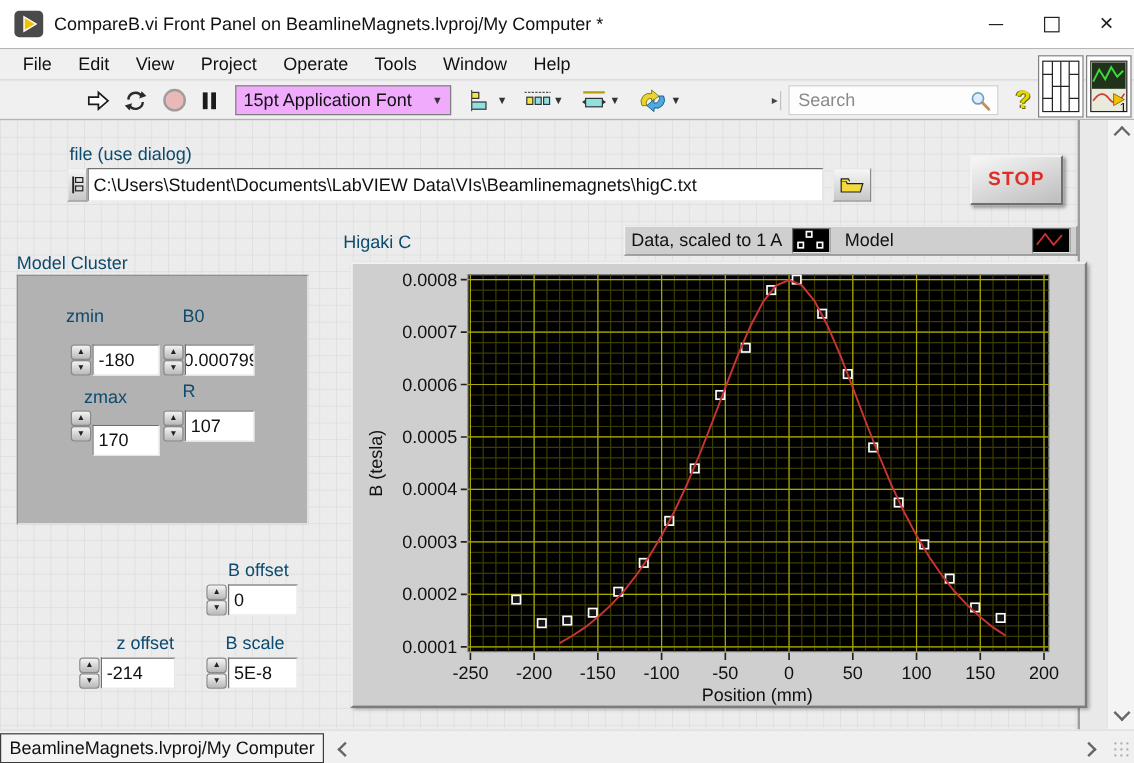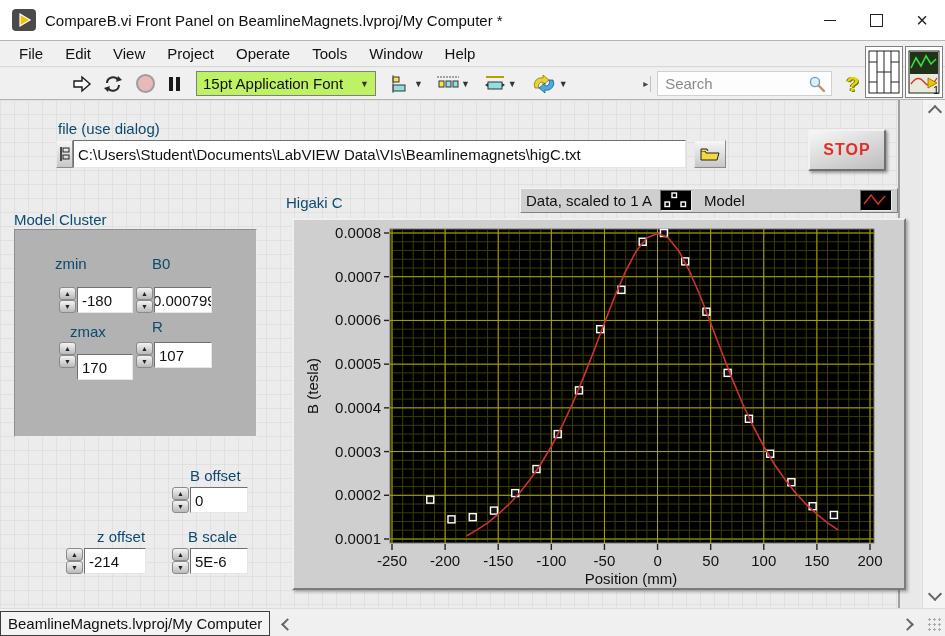--- a/index.html
+++ b/index.html
@@ -26,21 +26,21 @@
   
   .toolbar{position:absolute;left:0;top:68px;width:945px;height:32px;background:#f0f0f0;
            border-bottom:1px solid #b3b3b3;display:flex;align-items:center;box-sizing:border-box;}
   .tbtn{display:flex;align-items:center;justify-content:center;height:26px;}
   .run-btn{margin-left:70px;width:24px;}
   .cont-btn{margin-left:6px;width:26px;}
   .abort-btn{margin-left:7px;width:24px;}
   .abort-circle{width:15px;height:15px;border-radius:50%;background:#e9b8b8;border:2px solid #9d9d9d;}
   .pause-btn{margin-left:7px;width:20px;}
   .pause-bar{width:4px;height:14px;background:#1a1a1a;margin:0 1.5px;}
-  .fontbox{margin-left:12px;width:180px;height:25px;border:1px solid #7f7f7f;background:#bef264;
+  .fontbox{margin-left:12px;width:180px;height:25px;border:1px solid #7f7f7f;background:#f0abfc;
            display:flex;align-items:center;font-size:15px;color:#111;padding:0 6px;box-sizing:border-box;}
   .fontbox .dd{margin-left:auto;font-size:9px;color:#333;}
   .icon-dd{margin-left:14px;display:flex;align-items:center;}
   .icon-dd .dd{font-size:9px;color:#333;margin-left:2px;}
   .tb-split{margin-left:auto;display:flex;align-items:center;color:#444;font-size:10px;}
   .tb-split .bar{width:1px;height:16px;background:#c0c0c0;margin-left:2px;}
   .searchbox{margin-left:6px;width:175px;height:25px;background:#fdfdfd;border:1px solid #d0d0d0;
              display:flex;align-items:center;padding:0 5px;box-sizing:border-box;}
   .searchbox input{border:none;outline:none;background:transparent;font-size:15px;color:#737373;
                    width:135px;font-family:"Liberation Sans",sans-serif;}
@@ -299,21 +299,21 @@
     <div>▲</div>
     <div>▼</div>
   </div>
 <div class="sunken nfield" style="position:absolute;left:84px;top:548px;width:62px;">-214</div>
 
 <span class="fp-label" style="left:188px;top:528px;">B scale</span>
 <div class="spin" style="left:172px;top:548px;">
     <div>▲</div>
     <div>▼</div>
   </div>
-<div class="sunken nfield" style="position:absolute;left:190px;top:548px;width:58px;">5E-6</div>
+<div class="sunken nfield" style="position:absolute;left:190px;top:548px;width:58px;">5E-8</div>
 
 <span class="fp-label" style="left:286px;top:194px;">Higaki C</span>
 <div class="legendbar" id="legendbar">
     <span class="legend-label">Data, scaled to 1 A</span>
     <div class="legend-swatch"><svg width="28" height="17">
         <rect x="11" y="2" width="4.5" height="4.5" fill="none" stroke="#ffffff" stroke-width="1.4"></rect>
         <rect x="4" y="11" width="4.5" height="4.5" fill="none" stroke="#ffffff" stroke-width="1.4"></rect>
         <rect x="20" y="11" width="4.5" height="4.5" fill="none" stroke="#ffffff" stroke-width="1.4"></rect>
       </svg></div>
     <span class="legend-label" style="margin-left: 12px;">Model</span>

